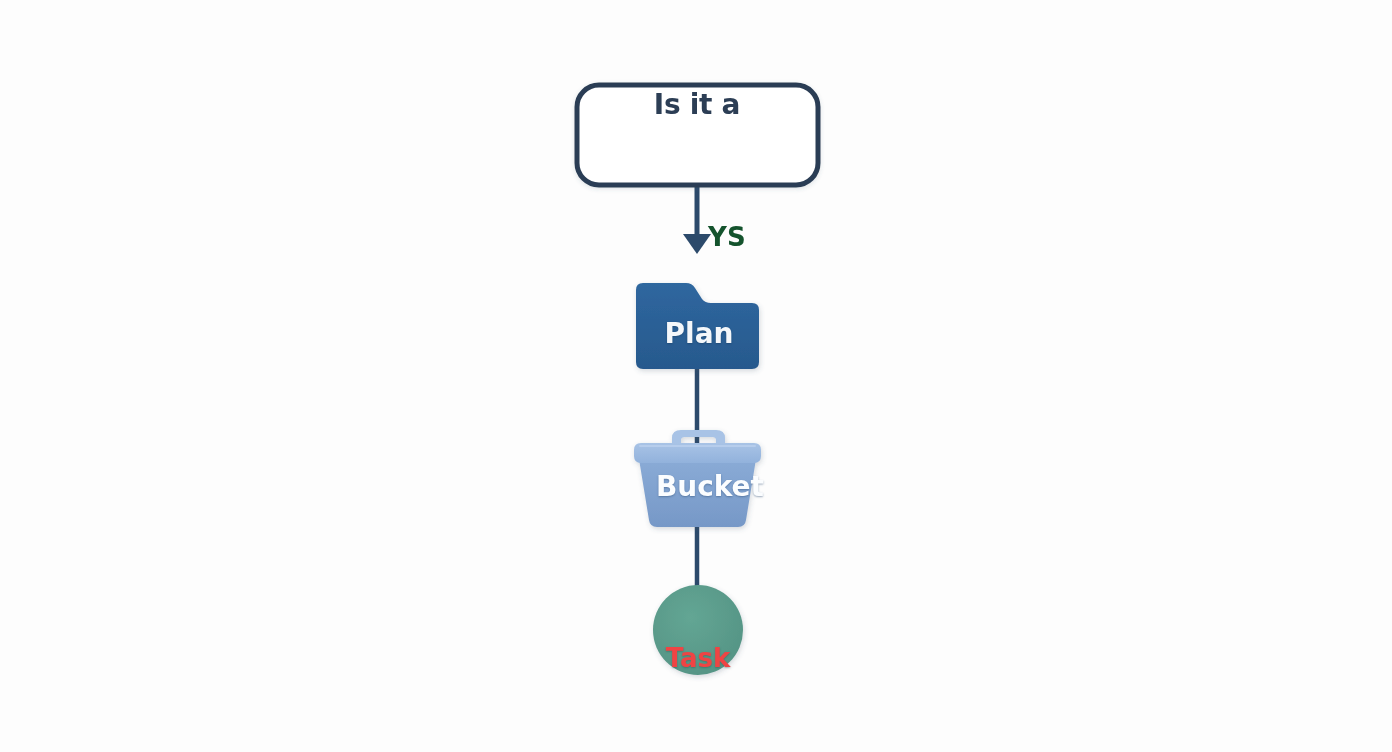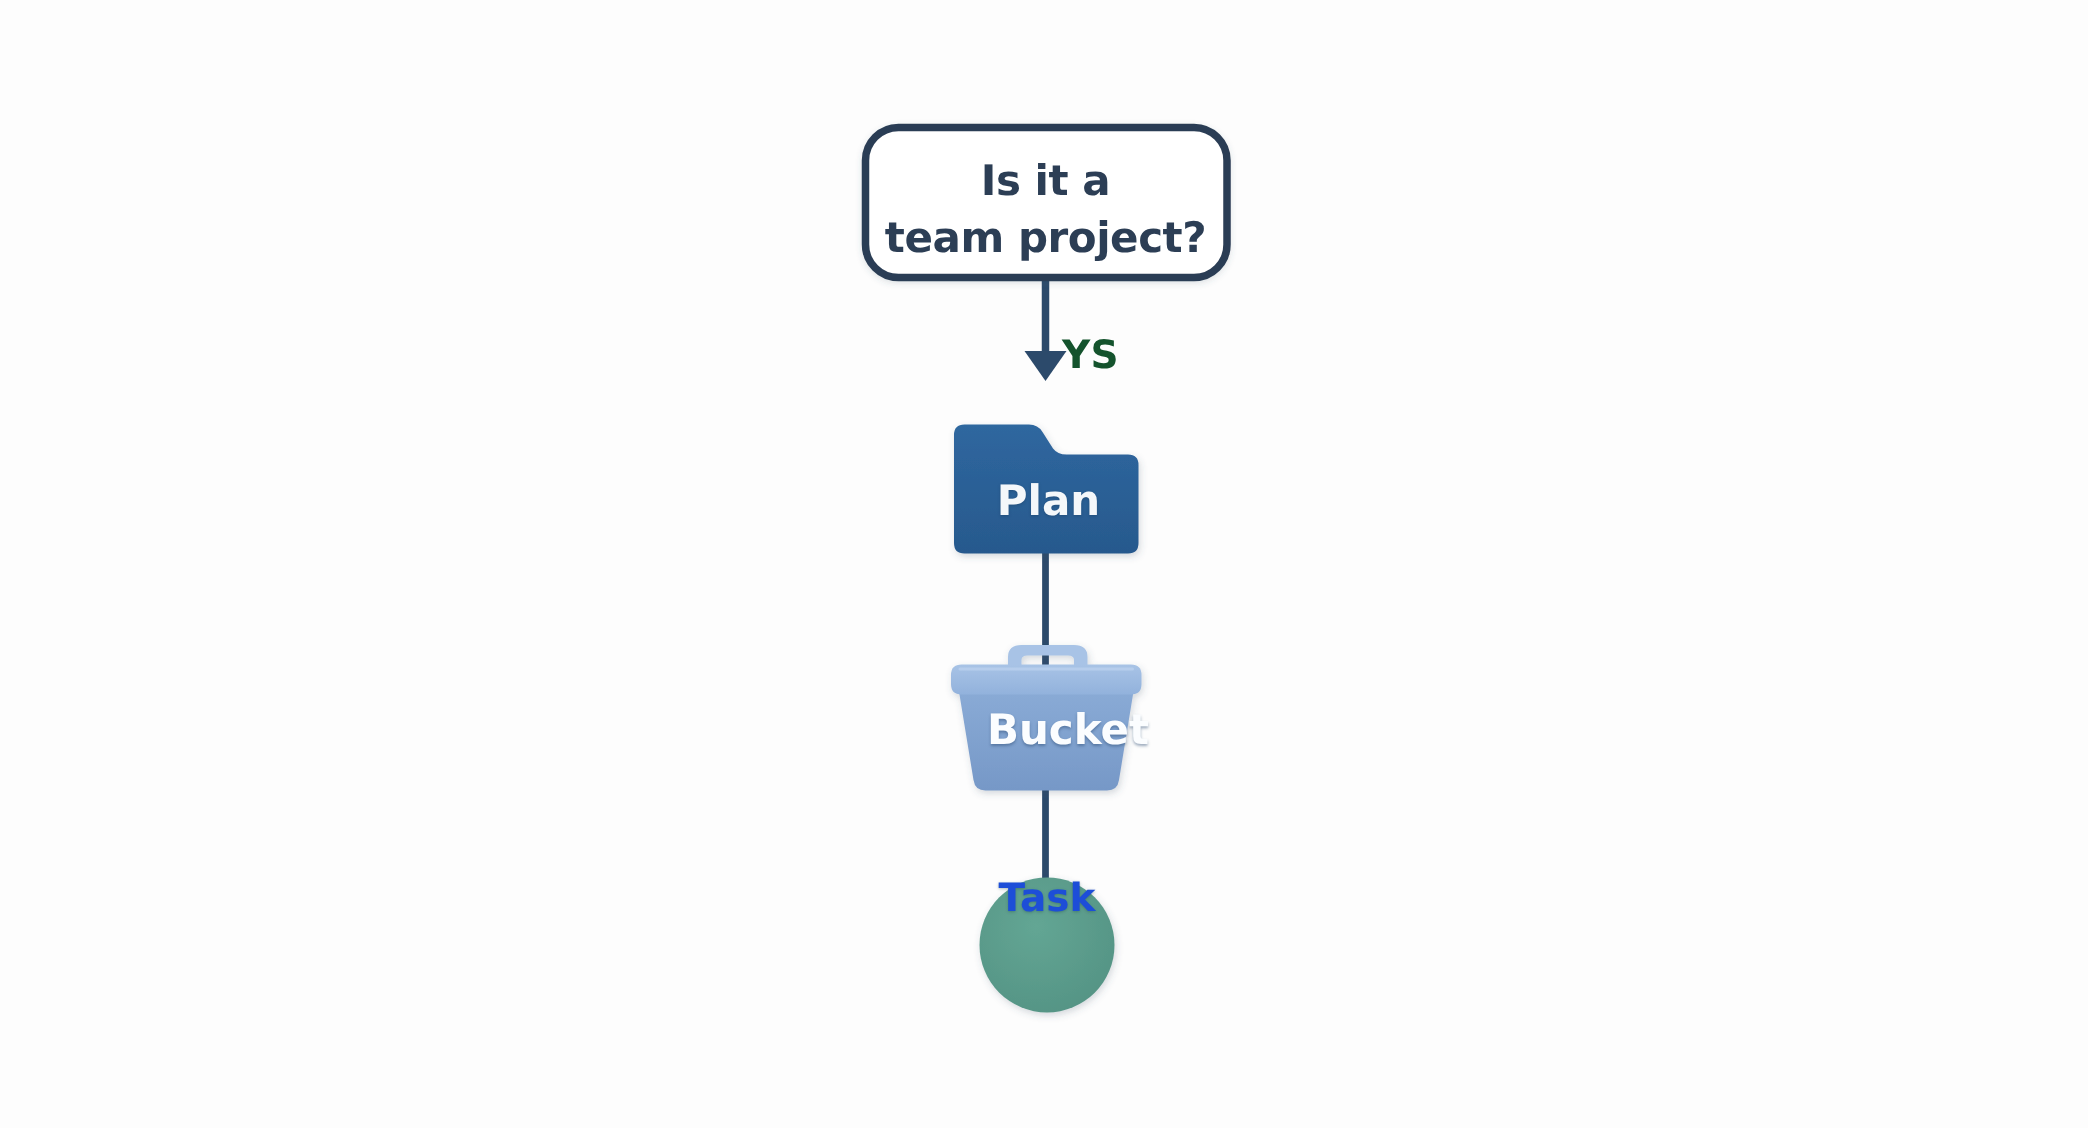--- a/index.html
+++ b/index.html
@@ -24,21 +24,21 @@
     position: absolute;
     font-weight: bold;
     text-align: center;
     white-space: pre;
     pointer-events: none;
     user-select: none;
   }
   
   #decision-text {
     left: 577px;
-    top: 102px;
+    top: 86px;
     width: 240px;
     font-size: 28px;
     line-height: 38px;
     color: #2c3e55;
     letter-spacing: -0.3px;
   }
   
   #edge-label-yes {
     left: 708px;
     top: 222px;
@@ -51,34 +51,35 @@
     left: 637px;
     top: 317px;
     width: 124px;
     font-size: 28px;
     color: #f4f7fa;
     text-shadow: 0 1px 2px rgba(20,45,75,0.35);
     text-align: center;
   }
   
   #bucket-text {
-    left: 645px;
+    left: 630px;
     top: 470px;
     width: 134px;
     font-size: 28px;
     color: #fbfdff;
     text-shadow: 0 1px 2px rgba(40,70,110,0.45);
+    text-align: right;
   }
   
   #task-text {
     left: 653px;
-    top: 584px;
+    top: 643px;
     width: 90px;
     font-size: 26px;
-    color: #1d4ed8;
+    color: #ef4444;
     text-shadow: 0 1px 2px rgba(30,70,60,0.35);
   }
 </style>
 </head>
 <body>
 
 <svg id="canvas" viewBox="0 0 1392 752" xmlns="http://www.w3.org/2000/svg">
   <defs>
     <linearGradient id="folderGrad" x1="0" y1="0" x2="0" y2="1">
       <stop offset="0%" stop-color="#2f679f"></stop>
@@ -159,21 +160,21 @@
              Q 634 443 641 443 Z" fill="url(#bucketLidGrad)"></path>
 
     <path d="M 640 446 L 755 446" stroke="#b6cdec" stroke-width="2" stroke-linecap="round" fill="none"></path>
   </g>
 
   <g filter="url(#softShadow)">
     <circle cx="698" cy="630" r="45" fill="url(#taskGrad)"></circle>
   </g>
 </svg>
 
-<div class="node-label" id="decision-text"><span>Is it a</span><br><span>team project?</span></div>
+<div class="node-label" id="decision-text"><span>Is it a</span><br></div>
 
 <div class="node-label" id="edge-label-yes">YS</div>
 
 <div class="node-label" id="plan-text">Plan</div>
 
 <div class="node-label" id="bucket-text">Bucket</div>
 
 <div class="node-label" id="task-text">Task</div>
 
 </body></html>

